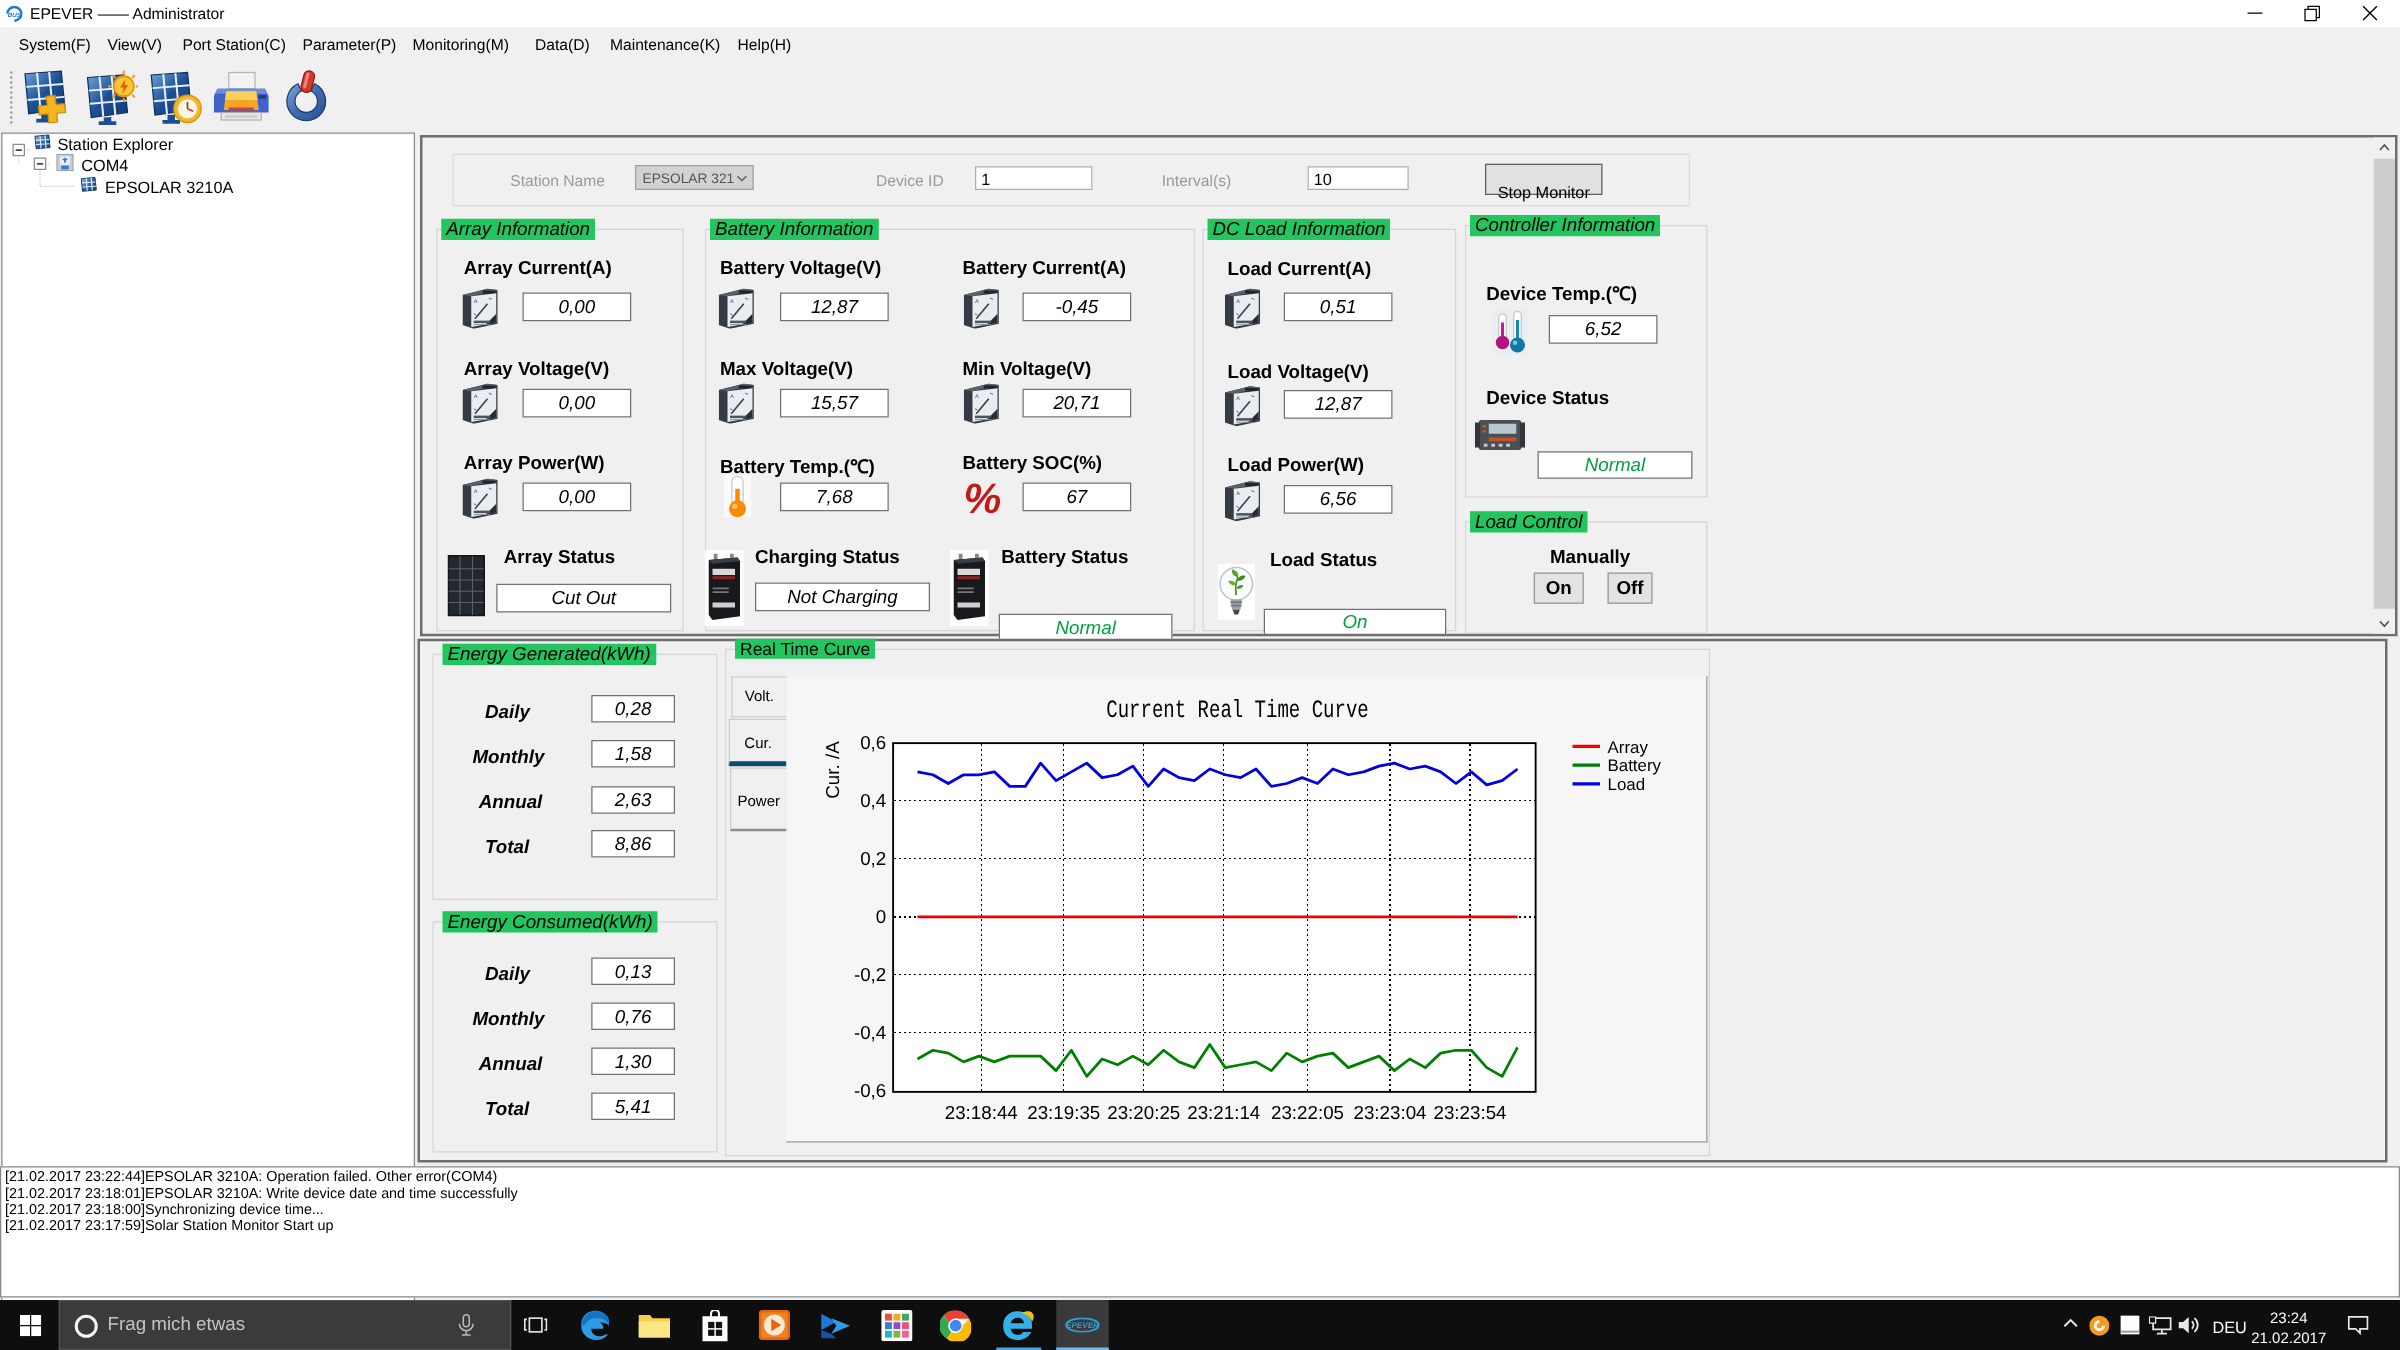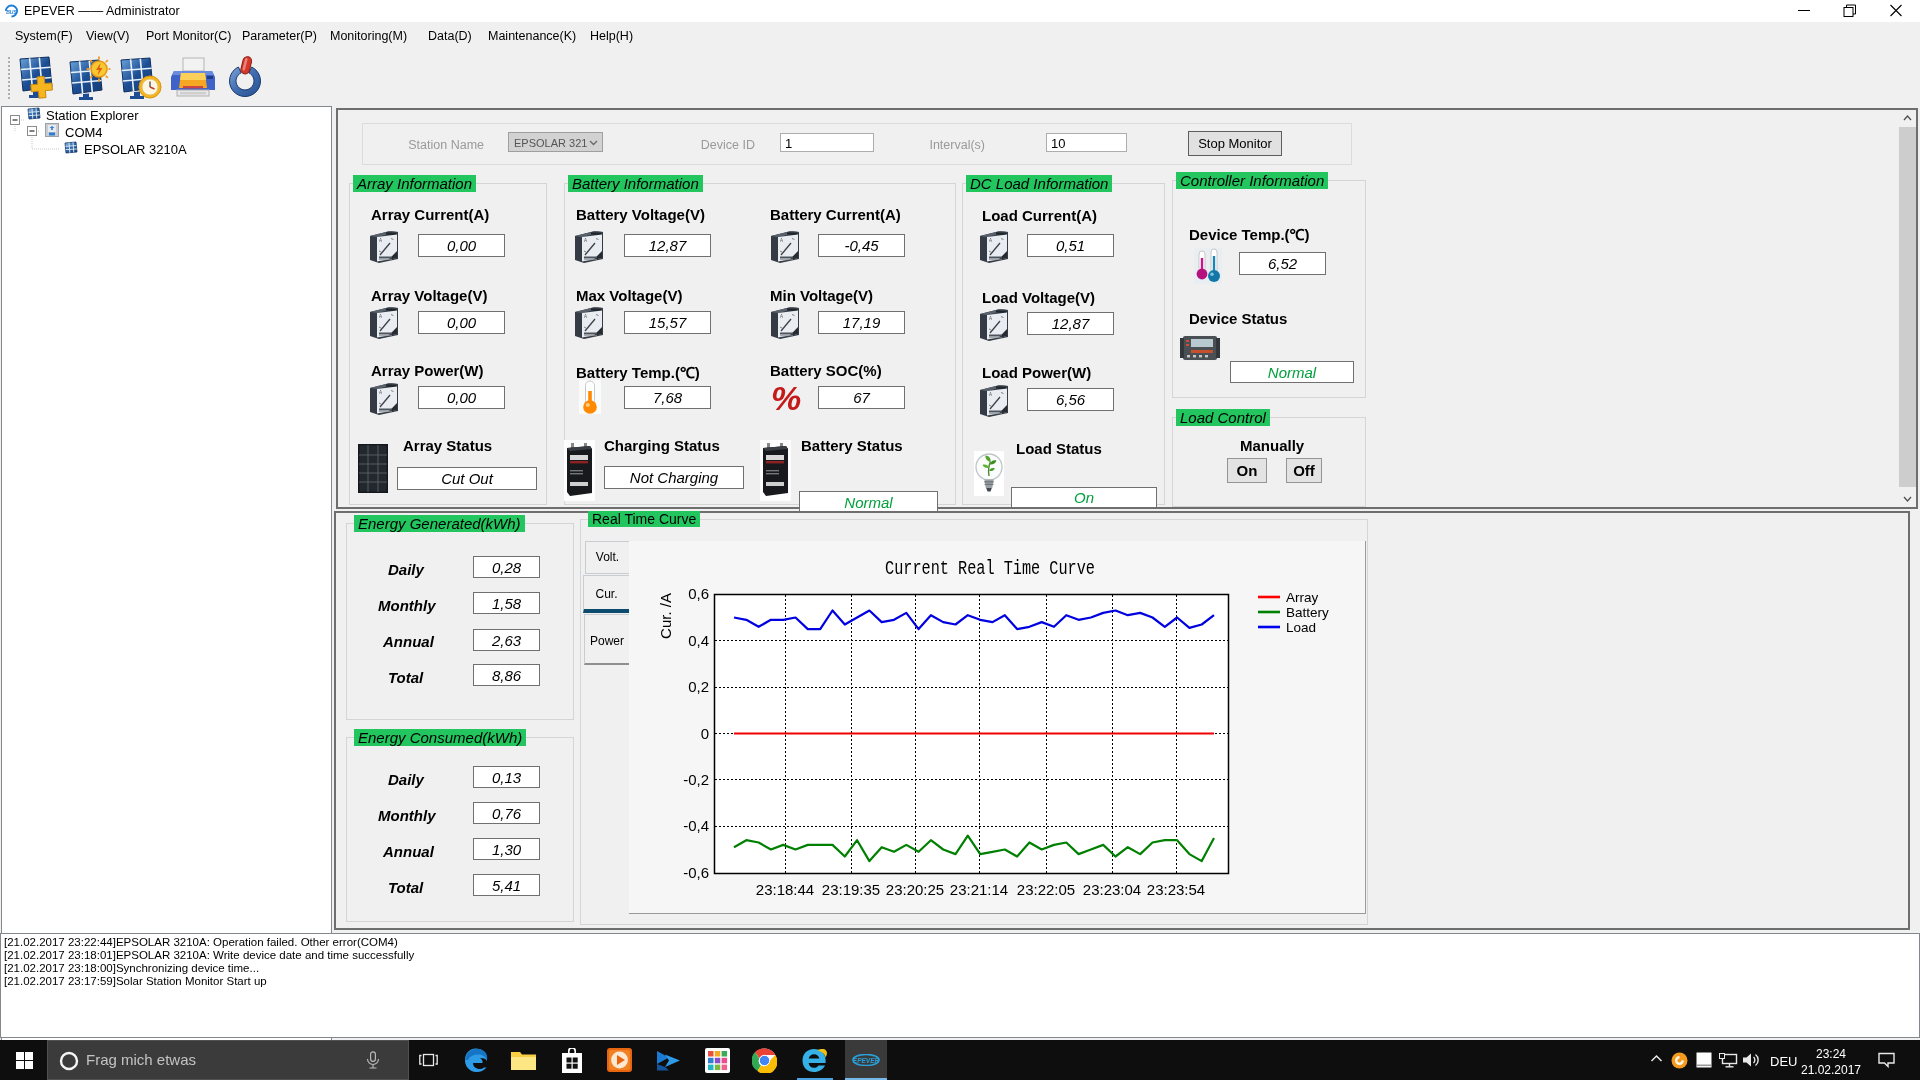--- a/index.html
+++ b/index.html
@@ -146,21 +146,21 @@
       <path d="M3.5 7.5 L3.5 5 L12.5 5 L12.5 14 L10 14" fill="none" stroke="#000" stroke-width="1"></path>
     </svg>
   <svg class="abs" style="left:1889px;top:0;" width="14" height="22" viewBox="0 0 14 22">
       <path d="M1.5 5 L12.5 16 M12.5 5 L1.5 16" stroke="#000" stroke-width="1.1"></path>
     </svg>
 </div>
 
 <div class="abs" style="left:0;top:22px;width:1920px;height:26px;background:#f0f0f0;font-size:12.5px;color:#000;">
   <span class="abs" style="left:15px;top:7px;">System(F)</span>
   <span class="abs" style="left:86px;top:7px;">View(V)</span>
-  <span class="abs" style="left:146px;top:7px;">Port Monitor(C)</span>
+  <span class="abs" style="left:146px;top:7px;">Port Station(C)</span>
   <span class="abs" style="left:242px;top:7px;">Parameter(P)</span>
   <span class="abs" style="left:330px;top:7px;">Monitoring(M)</span>
   <span class="abs" style="left:428px;top:7px;">Data(D)</span>
   <span class="abs" style="left:488px;top:7px;">Maintenance(K)</span>
   <span class="abs" style="left:590px;top:7px;">Help(H)</span>
 </div>
 
 <div class="abs" id="toolbar" style="left:0;top:48px;width:1920px;height:58px;background:#f0f0f0;">
   <svg class="abs" style="left:7px;top:8px;" width="4" height="44" viewBox="0 0 4 44">
     <g fill="#9a9a9a">
@@ -292,21 +292,21 @@
   <span class="abs" style="left:66px;top:28px;width:80px;text-align:right;font-size:12.5px;color:#9a9a9a;">Station Name</span>
   <div class="abs" style="left:170px;top:22px;width:95px;height:20px;background:#d2d2d2;border:1px solid #9f9f9f;font-size:11px;color:#555;padding:4px 0 0 5px;">EPSOLAR 321
     <svg class="abs" style="right:4px;top:7px;" width="9" height="6" viewBox="0 0 9 6">
         <path d="M1 1 L4.5 4.5 L8 1" fill="none" stroke="#6a6a6a" stroke-width="1.4"></path>
       </svg>
   </div>
   <span class="abs" style="left:337px;top:28px;width:80px;text-align:right;font-size:12.5px;color:#9a9a9a;">Device ID</span>
   <div class="abs" style="left:442px;top:23px;width:94px;height:19px;background:#fff;border:1px solid #adadad;font-size:13px;padding:2px 0 0 4px;">1</div>
   <span class="abs" style="left:567px;top:28px;width:80px;text-align:right;font-size:12.5px;color:#9a9a9a;">Interval(s)</span>
   <div class="abs" style="left:708px;top:23px;width:81px;height:19px;background:#fff;border:1px solid #adadad;font-size:13px;padding:2px 0 0 4px;">10</div>
-  <div class="abs" style="left:850px;top:21px;width:94px;height:25px;background:#e1e1e1;border:1px solid #5e5e5e;font-size:13px;text-align:center;padding-top:4px;">Stop Monitor</div>
+  <div class="abs" style="left:850px;top:21px;width:94px;height:25px;background:#e1e1e1;border:1px solid #5e5e5e;font-size:13px;text-align:center;padding-top:14px;">Stop Monitor</div>
 
   <div class="gb" style="left:11px;top:73px;width:198px;height:322px;">
       <span class="gt">Array Information</span>
     </div>
   <span class="lbl" style="left:33px;top:96px;">Array Current(A)</span>
   <svg class="abs" style="left:32px;top:120px;" width="30" height="33" viewBox="0 0 30 33">
       <use href="#gauge"></use>
     </svg>
   <div class="vbox" style="left:80px;top:124px;width:87px;height:23px;padding-top:2px;">0,00</div>
   <span class="lbl" style="left:33px;top:177px;">Array Voltage(V)</span>
@@ -340,21 +340,21 @@
   <div class="vbox" style="left:480px;top:124px;width:87px;height:23px;padding-top:2px;">-0,45</div>
   <span class="lbl" style="left:238px;top:177px;">Max Voltage(V)</span>
   <svg class="abs" style="left:237px;top:196px;" width="30" height="33" viewBox="0 0 30 33">
       <use href="#gauge"></use>
     </svg>
   <div class="vbox" style="left:286px;top:201px;width:87px;height:23px;padding-top:2px;">15,57</div>
   <span class="lbl" style="left:432px;top:177px;">Min Voltage(V)</span>
   <svg class="abs" style="left:433px;top:196px;" width="30" height="33" viewBox="0 0 30 33">
       <use href="#gauge"></use>
     </svg>
-  <div class="vbox" style="left:480px;top:201px;width:87px;height:23px;padding-top:2px;">17,19</div>
+  <div class="vbox" style="left:480px;top:201px;width:87px;height:23px;padding-top:2px;">20,71</div>
   <span class="lbl" style="left:238px;top:252px;">Battery Temp.(℃)</span>
   <svg class="abs" style="left:241px;top:270px;" width="22" height="34" viewBox="0 0 22 34">
       <use href="#thermicon"></use>
     </svg>
   <div class="vbox" style="left:286px;top:276px;width:87px;height:23px;padding-top:2px;">7,68</div>
   <span class="lbl" style="left:432px;top:252px;">Battery SOC(%)</span>
   <svg class="abs" style="left:433px;top:271px;" width="30" height="33" viewBox="0 0 30 33">
       <use href="#pcticon"></use>
     </svg>
   <div class="vbox" style="left:480px;top:276px;width:87px;height:23px;padding-top:2px;">67</div>

